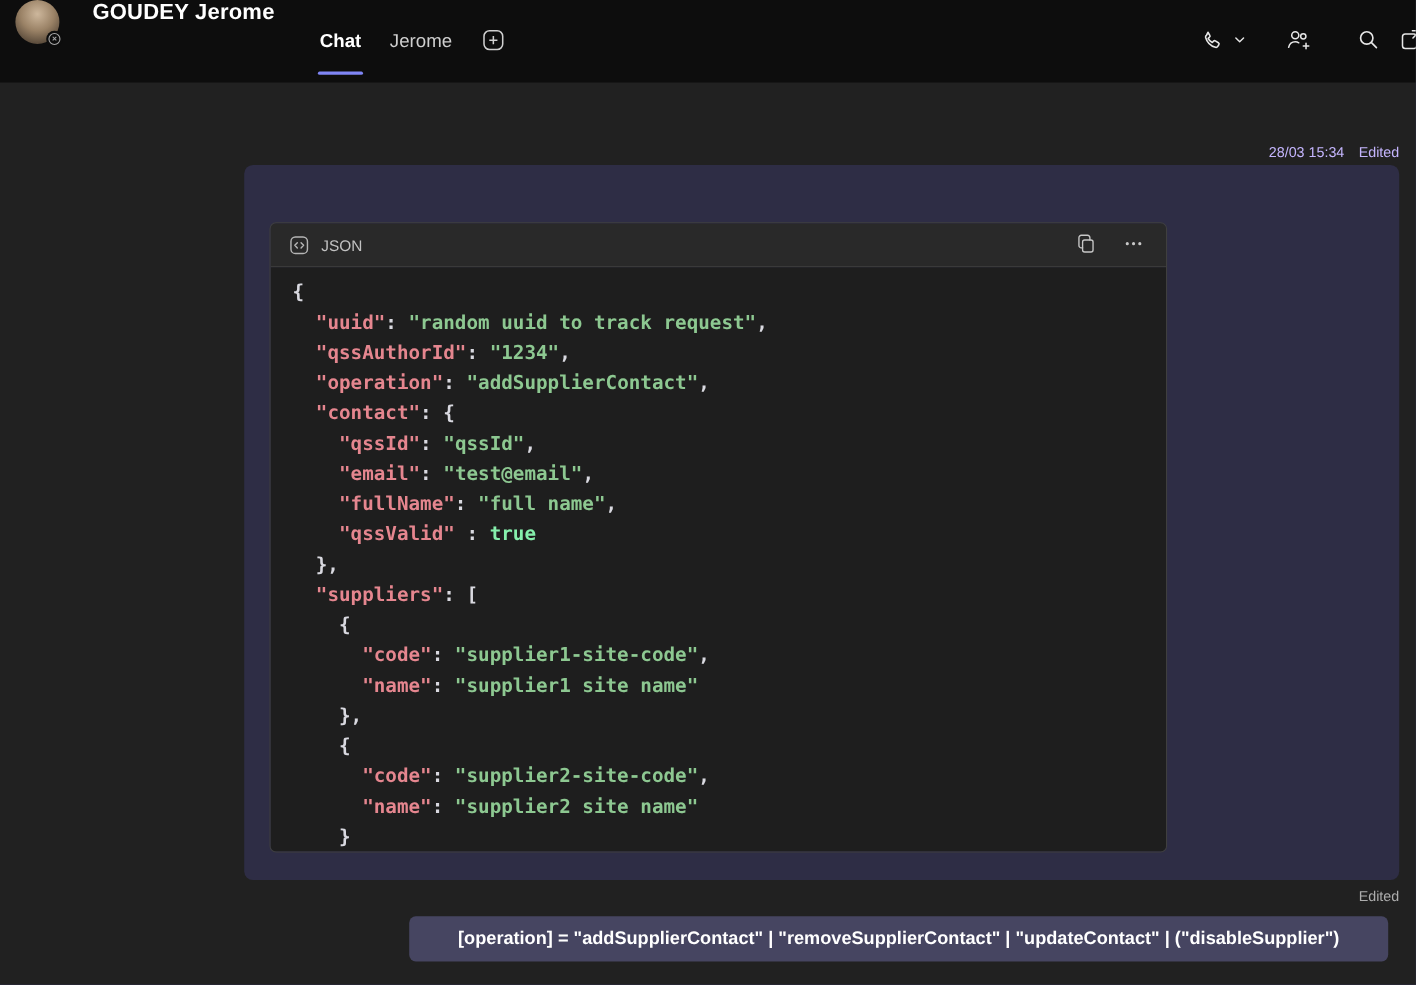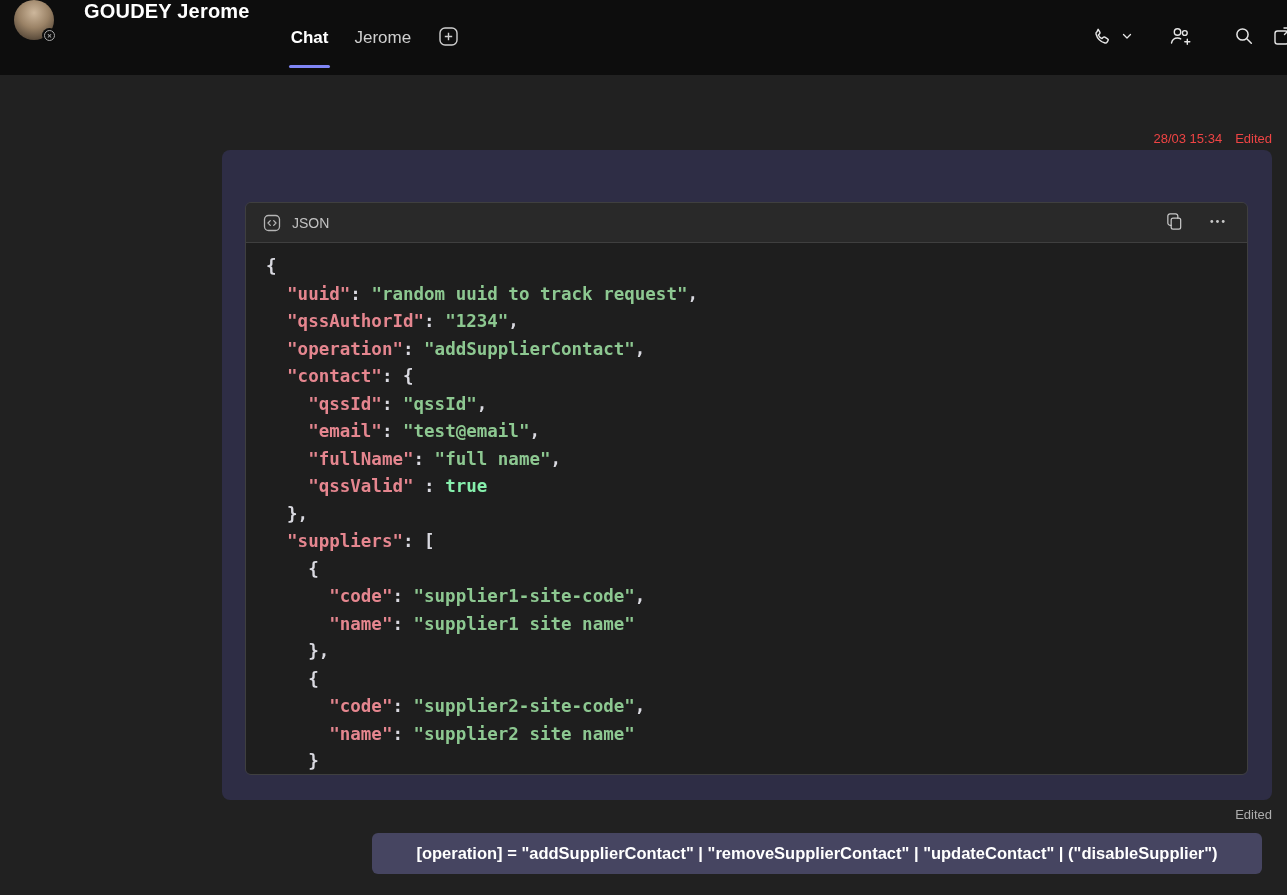--- a/index.html
+++ b/index.html
@@ -30,26 +30,26 @@
   .call-btn { left:1091px; gap:9px; }
   .add-people-btn { left:1168px; }
   .search-btn { left:1233px; }
   .popout-btn { left:1272px; }
 
   
   .chat { position:absolute; top:75px; left:0; width:1287px; height:820px; }
   .date-divider { position:absolute; top:15px; left:0; width:100%; text-align:center;
                   color:#b0b0b0; font-size:15px; }
   .meta-row { position:absolute; top:56px; right:15px; display:flex; gap:13px;
-              color:#ef4444; font-size:13px; }
+              color:#c4b5fd; font-size:13px; }
   .edited-2 { position:absolute; top:732px; right:15px; color:#adadad; font-size:13px; }
 
   .bubble1 { position:absolute; left:222px; top:75px; width:1050px; height:650px;
              background:#2e2d45; border-radius:8px; }
-  .codeblock { position:absolute; left:23px; top:52px; width:1003px; height:573px;
+  .codeblock { position:absolute; left:23px; top:52px; width:816px; height:573px;
                border:1px solid #3f3f3f; border-radius:6px; overflow:hidden;
                display:flex; flex-direction:column; }
   .code-header { height:40px; background:#292929; border-bottom:1px solid #3f3f3f;
                  display:flex; align-items:center; padding:0 16px; flex:0 0 auto; }
   .code-icon { display:flex; align-items:center; margin-right:10px; }
   .code-lang { color:#c2c2c2; font-size:14px; }
   .code-actions { margin-left:auto; display:flex; align-items:center; gap:16px; }
   .code-actions button { background:none; border:none; cursor:pointer; display:flex; align-items:center; padding:4px; }
   .code-body { flex:1; background:#1e1e1e; padding:10px 0 0 20px; overflow:hidden;
                font-family:"DejaVu Sans Mono", monospace; font-weight:bold;

